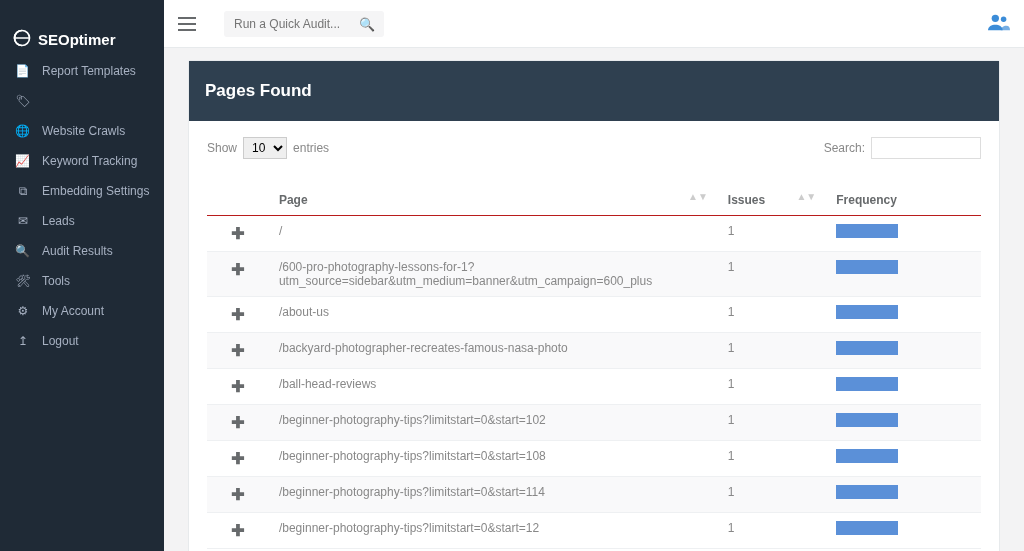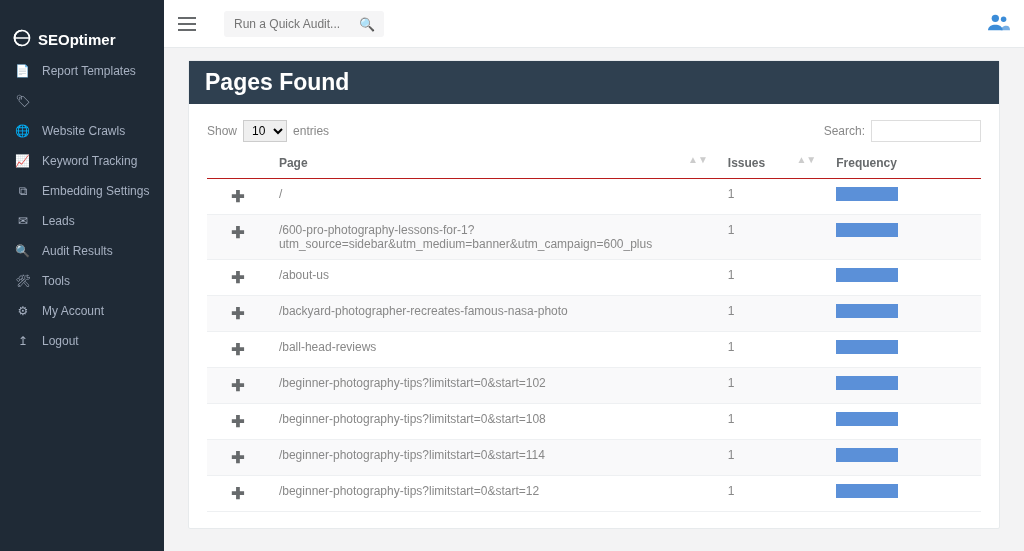--- a/index.html
+++ b/index.html
@@ -14,24 +14,24 @@
 .main { flex: 1; display: flex; flex-direction: column; min-width: 0; }
 .topbar { height: 48px; background: #fff; border-bottom: 1px solid #e7eaec; display: flex; align-items: center; padding: 0 14px; }
 .hamburger { width: 18px; height: 14px; display:inline-flex; flex-direction:column; justify-content:space-between; cursor:pointer; margin-right: 28px; }
 .hamburger span { display:block; height:2px; background:#676a6c; }
 .searchwrap { position: relative; width: 160px; }
 .searchwrap input { width: 100%; background:#f5f5f6; border:none; border-radius:3px; padding:6px 28px 6px 10px; font-size:12px; color:#000000; }
 .searchwrap .sicon { position:absolute; right:8px; top:50%; transform:translateY(-50%); color:#bbb; }
 .avatar-area { margin-left:auto; color:#3b8cd8; }
 .content { padding: 12px 24px 24px; overflow-y:auto; flex:1; }
 .panel { background:#fff; border:1px solid #e7eaec; border-radius:2px; margin-bottom:16px; }
-.panel-title { background:#2f4050; color:#fff; font-size:23px; font-weight:600; padding:8px 16px; }
+.panel-title { background:#2f4050; color:#fff; font-size:17px; font-weight:600; padding:20px 16px; }
 .panel-body { padding:16px 18px; }
 .desc { color:#888; font-size:12px; line-height:1.5; margin-bottom:18px; }
-.controls-row { display:flex; align-items:center; margin-bottom:6px; font-size:12px; color:#888; }
+.controls-row { display:flex; align-items:center; margin-bottom:26px; font-size:12px; color:#888; }
 .controls-row select { margin:0 6px; padding:2px 4px; border:1px solid #ccc; font-size:12px; }
 .search-right { margin-left:auto; display:flex; align-items:center; }
 .search-right input { border:1px solid #ddd; padding:3px 6px; font-size:12px; margin-left:6px; width:110px; }
 table { width:100%; border-collapse:collapse; font-size:12px; }
 thead th { text-align:left; font-weight:700; color:#676a6c; padding:8px 10px; border-bottom:1px solid #b91c1c; background:#fff; position:relative;}
 .sort-icons { color:#ccc; float:right; font-size:10px; line-height:8px; margin-left:6px; display:inline-flex; flex-direction:column; }
 tbody tr { border-bottom:1px solid #eef0f2; }
 tbody tr:nth-child(even){ background:#f9f9fa; }
 tbody td { padding:8px 10px; color:#888; vertical-align:top; }
 .expand-cell { width:36px; text-align:center; color:#676a6c; font-size:16px; font-weight:700; cursor:pointer; }

